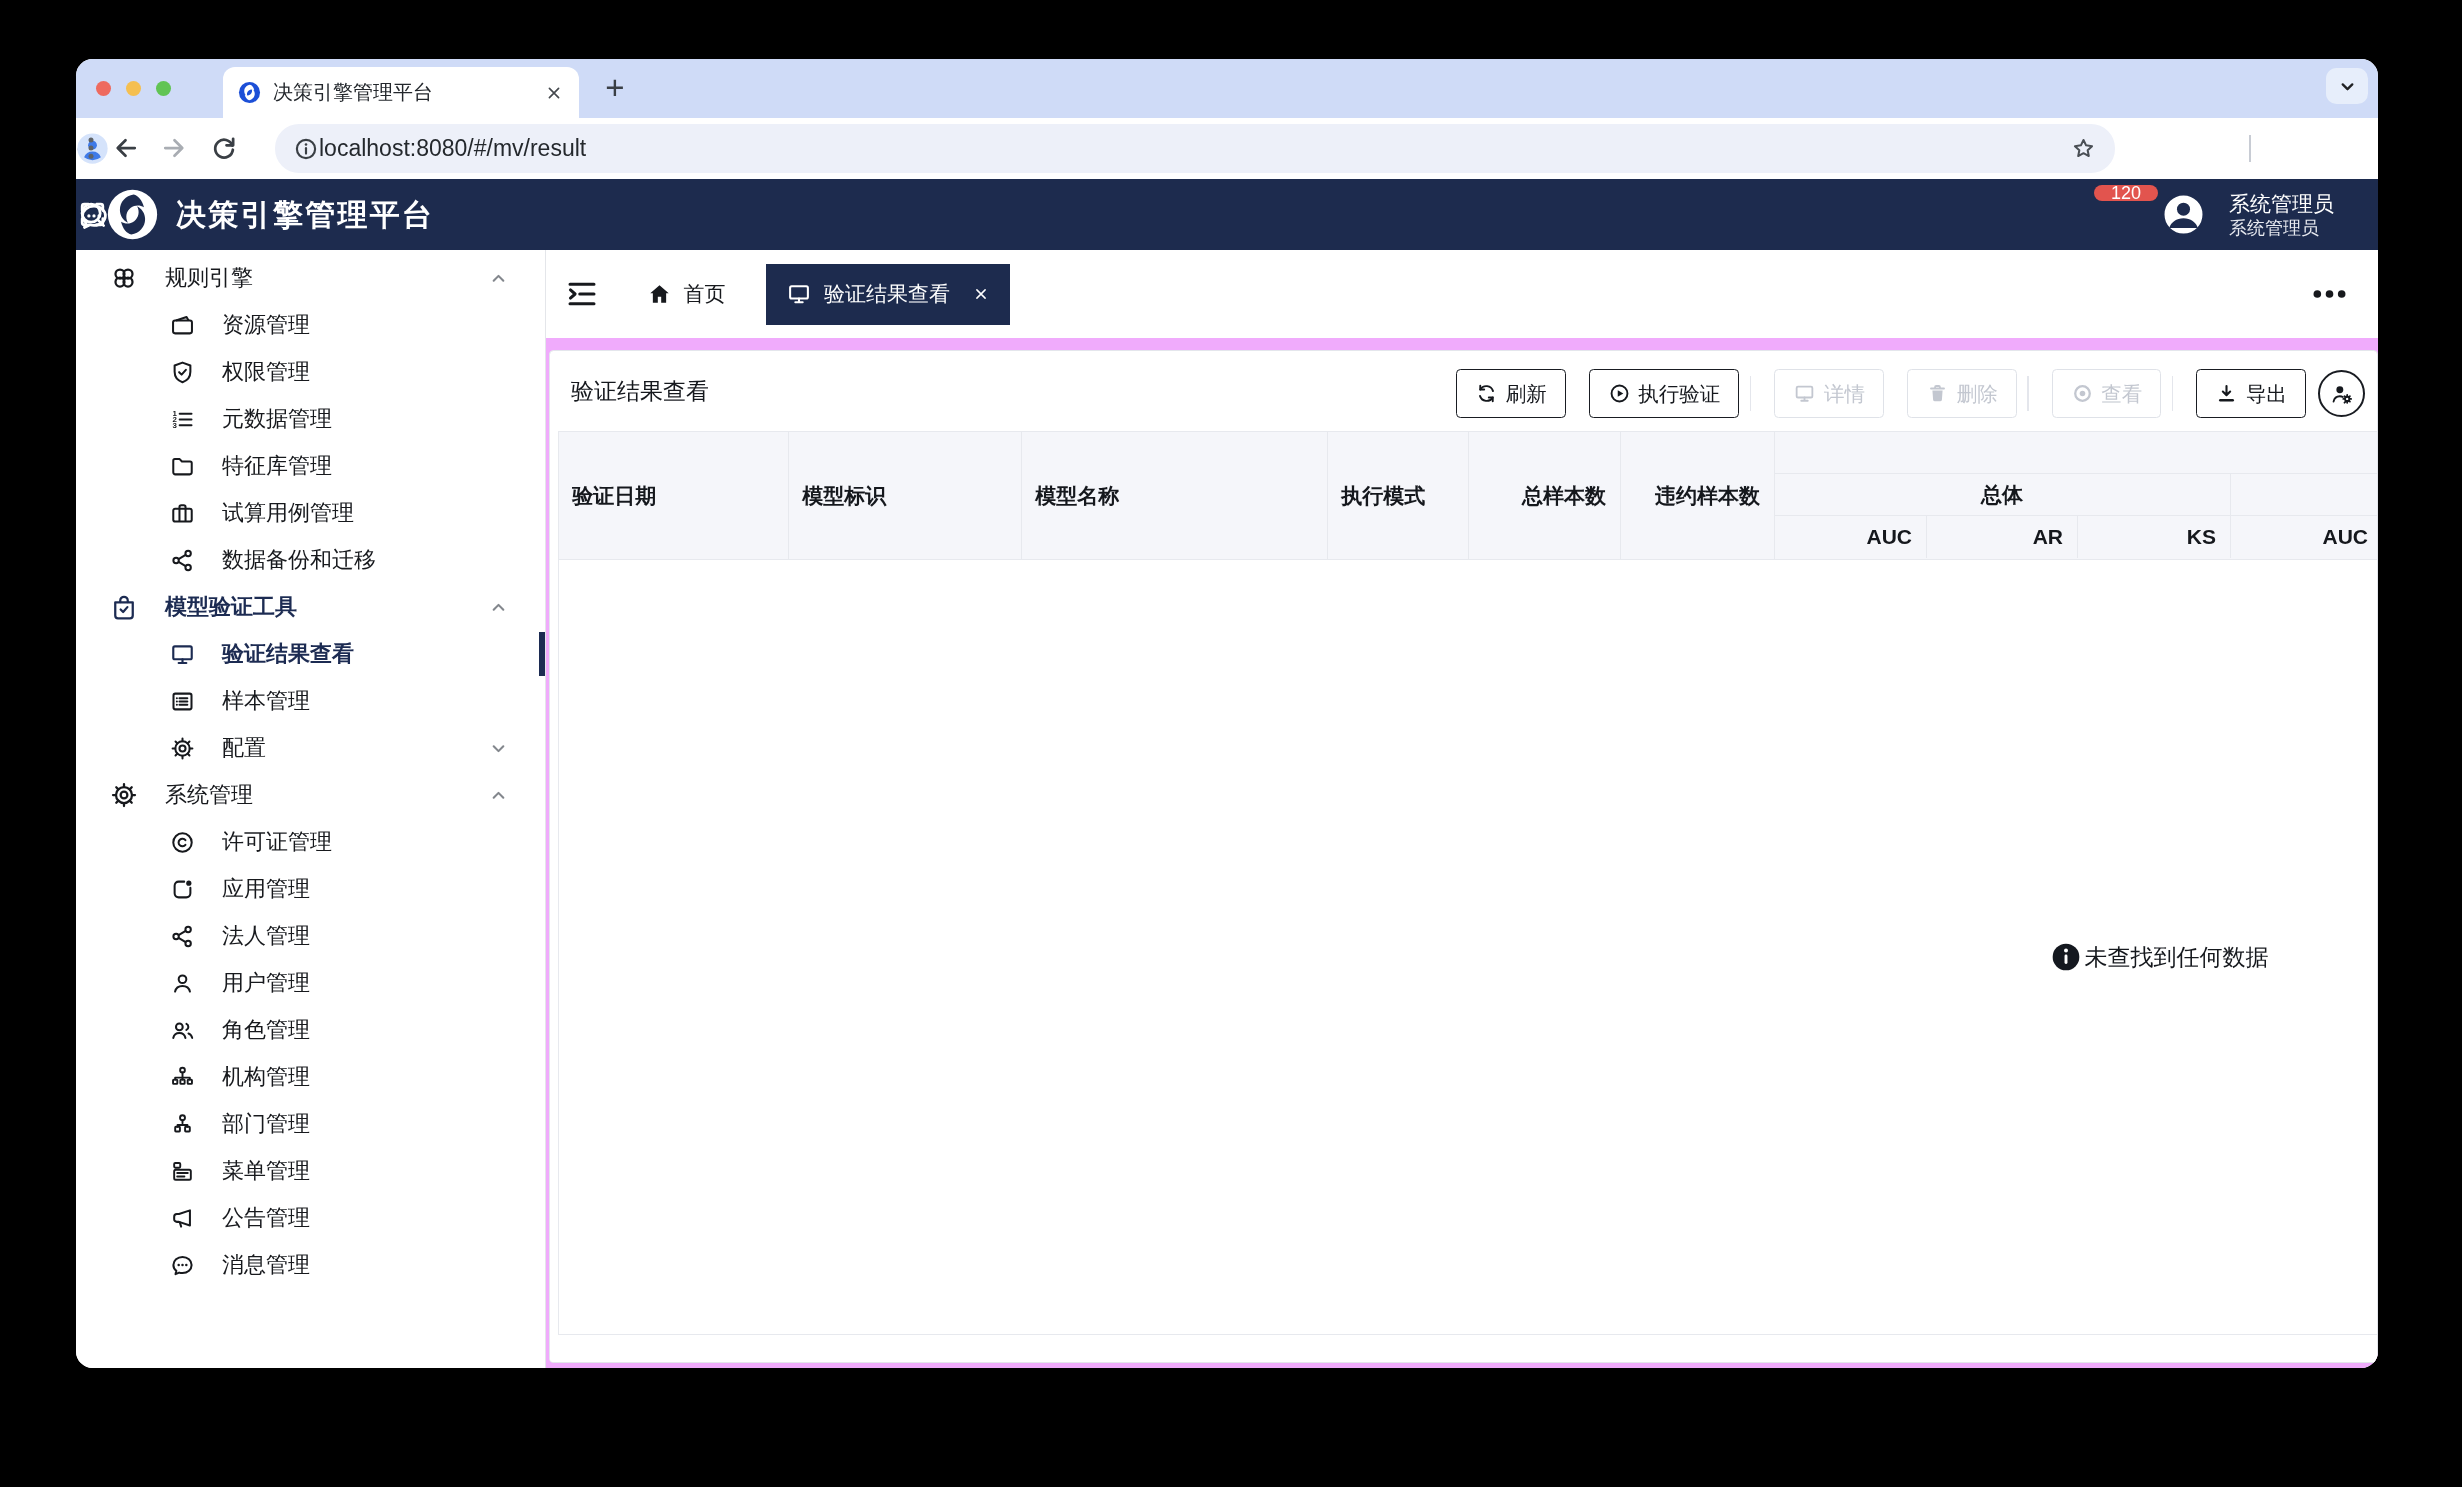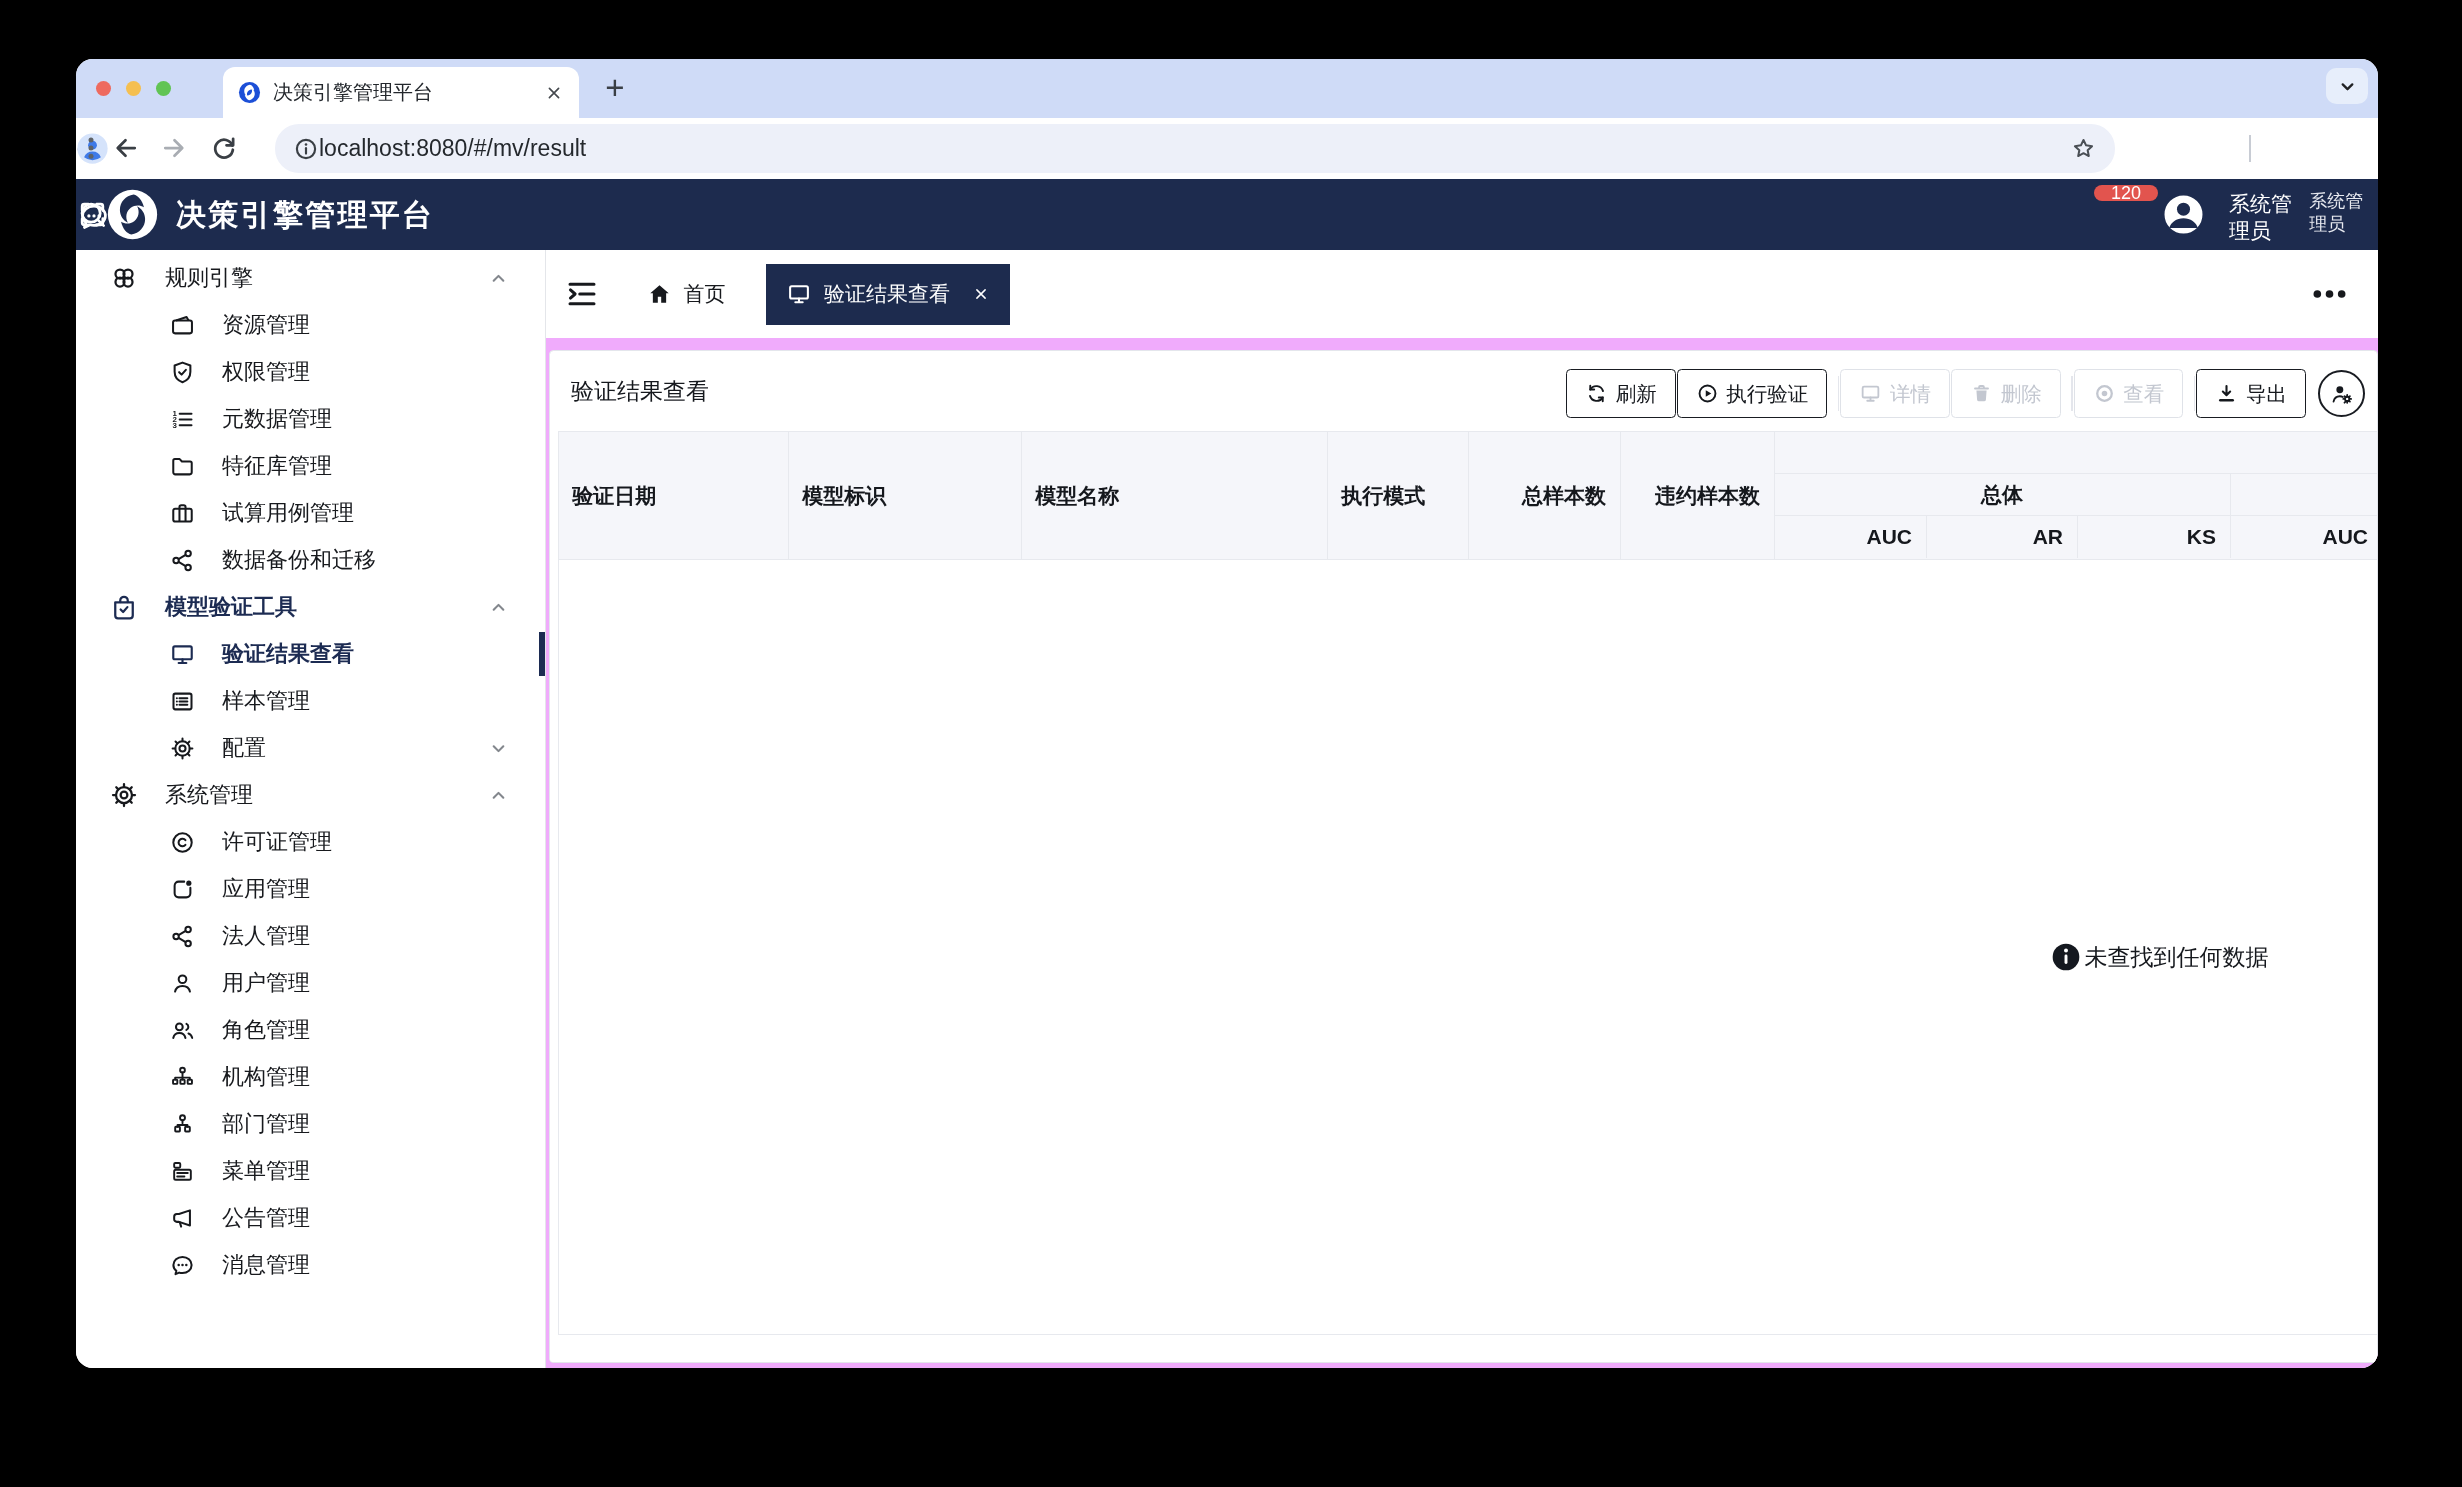--- a/index.html
+++ b/index.html
@@ -41,21 +41,21 @@
   
   .appbar{height:71px;background:#1d2b4e;position:relative;flex:none;color:#fff}
   .logo{position:absolute;left:29px;top:8.3px;width:55px;height:55px}
   .app-title{position:absolute;left:100px;top:50%;transform:translateY(-50%);font-size:30px;font-weight:600;letter-spacing:2.3px;color:#fff}
   .abar-ic{position:absolute;top:19px;width:33px;height:33px;color:#fff}
   .ic-search{left:2419}
   .ic-fs{left:2529}
   .ic-chat{left:2640;width:36px;height:36px;top:20px}
   .badge{position:absolute;left:2018px;top:6px;min-width:64px;height:16px;background:#e2544e;border-radius:14.4px;color:#fff;font-size:18px;display:flex;align-items:center;justify-content:center;padding:0 9px}
   .nav-avatar{position:absolute;left:2083px;top:11.4px;width:49px;height:49px}
-  .user-col{position:absolute;left:2153px;top:10.6px;display:flex;flex-direction:row}
+  .user-col{position:absolute;left:2153px;top:10.6px;display:flex;flex-direction:column}
   .user-name{font-size:21px;line-height:27px;color:#fff}
   .user-role{font-size:18px;line-height:23px;color:#e8eaf0}
 
   
   .content{flex:1;display:flex;min-height:0}
   .sidebar{width:470px;background:#fff;border-right:0.8px solid #e4e6ea;padding-top:4.5px;flex:none;position:relative}
   .srow{height:47px;position:relative;cursor:pointer}
   .gicon{position:absolute;left:33px;top:8.3px;width:30px;height:30px;color:#17191d}
   .glabel{position:absolute;left:89px;top:50%;transform:translateY(-50%);font-size:22px;color:#17191d}
   .cicon{position:absolute;left:93px;top:10px;width:27px;height:27px;color:#17191d}
@@ -74,21 +74,21 @@
   .tb-active .ticon{width:26px;height:26px;flex:none}
   .tb-active .tlabel{flex:1}
   .tb-active .tclose{width:18px;height:18px;flex:none}
   .tb-kebab{position:absolute;right:31px;top:34px;width:35px;height:20px;color:#17191d}
   .gapstrip{height:12px;flex:none}
 
   .card{flex:1;margin:0 0 5.3px 3px;background:#fff;border-radius:4.5px;border:0.8px solid #e4e6ec;position:relative;overflow:hidden;display:flex;flex-direction:column}
   .card-header{height:80px;position:relative;flex:none}
   .page-title{position:absolute;left:21px;top:40px;transform:translateY(-50%);font-size:23px;color:#15181d}
   .toolbar{position:absolute;right:12px;top:18px;display:flex;align-items:center}
-  .btn{height:49px;border:1.5px solid #191c22;border-radius:4.5px;background:#fff;display:flex;align-items:center;gap:7.6px;padding:0 18px;font-size:20.5px;color:#15181d;margin-left:1px;font-family:inherit;cursor:pointer}
+  .btn{height:49px;border:1.5px solid #191c22;border-radius:4.5px;background:#fff;display:flex;align-items:center;gap:7.6px;padding:0 18px;font-size:20.5px;color:#15181d;margin-left:23px;font-family:inherit;cursor:pointer}
   .bicon{width:23px;height:23px;flex:none}
   .btn.disabled{border-color:#dfe2e8;color:#c3c7d0;cursor:default}
   .btn.disabled .bicon{color:#c3c7d0}
   .vdiv{width:1.5px;height:35px;background:#e4e6ec;margin-left:10.6px}
   .btn-circle{width:47px;height:47px;border:2.3px solid #191c22;border-radius:50%;margin-left:12px;display:flex;align-items:center;justify-content:center;background:#fff;cursor:pointer}
   .btn-circle .bicon{width:26px;height:26px;color:#15181d}
 
   .table-wrap{margin-left:7.6px;overflow:hidden;flex:none}
   .thead{display:flex;width:2429px;border:0.8px solid #e7e9ee;border-right:none;background:#f5f6fa}
   .th{height:127px;border-right:0.8px solid #e7e9ee;display:flex;align-items:center;font-size:21px;font-weight:600;color:#15181d;padding:0 13.6px;flex:none}

